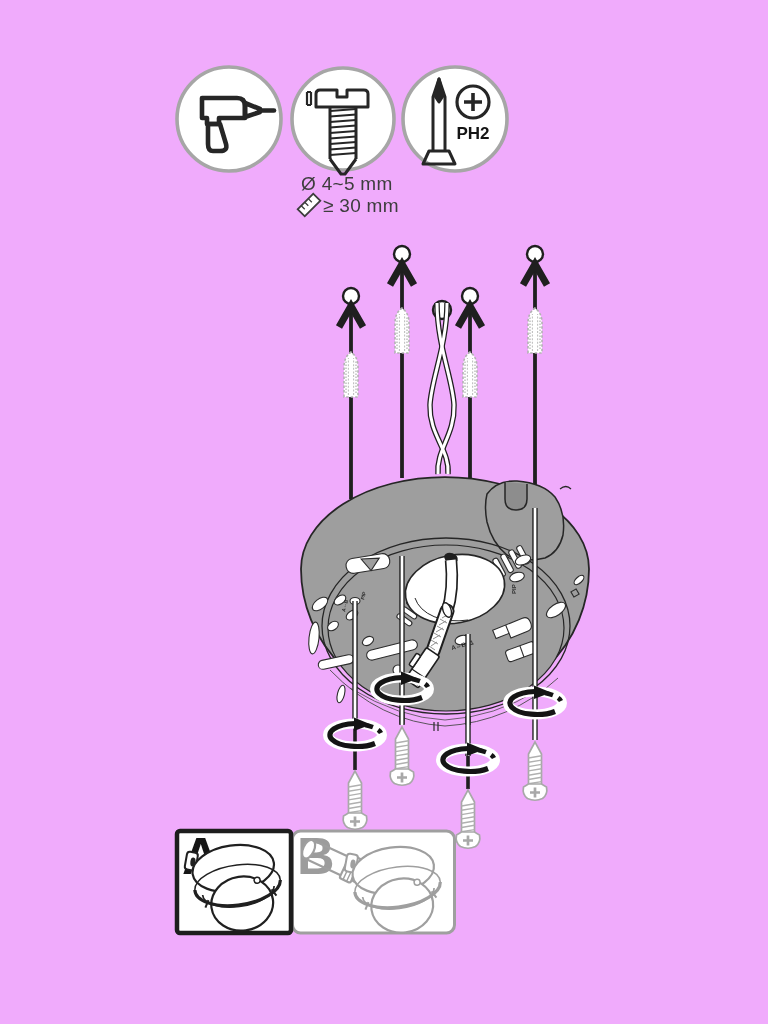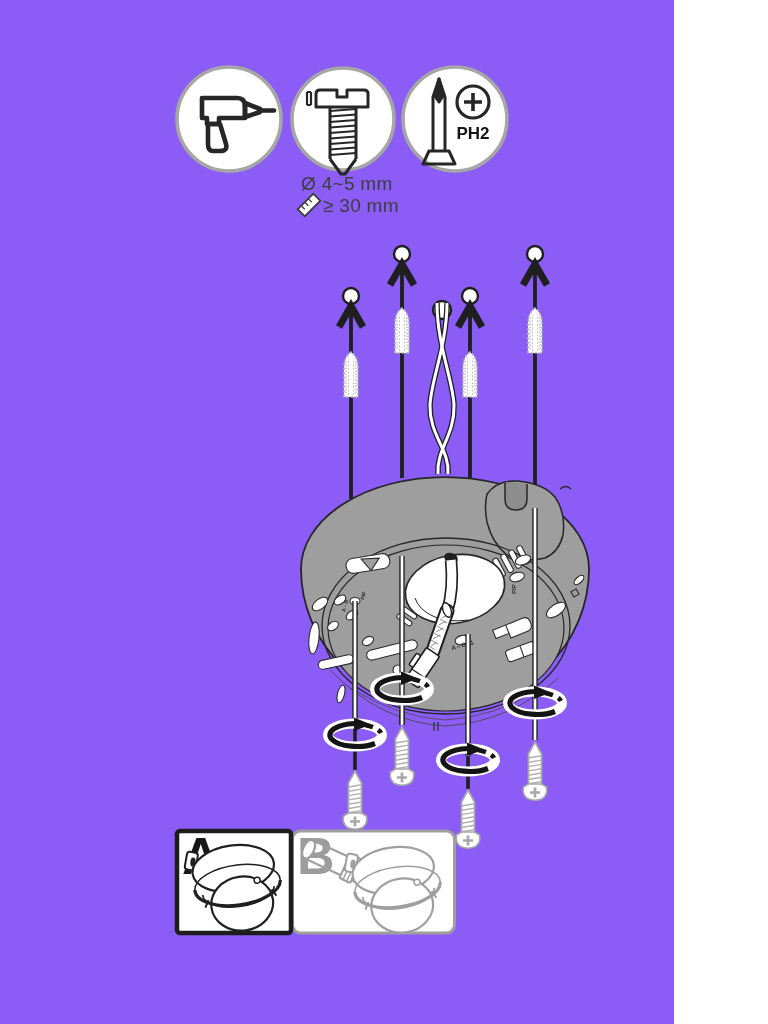--- a/index.html
+++ b/index.html
@@ -1,16 +1,16 @@
 <!DOCTYPE html>
 <html><head>
 <meta charset="utf-8">
 <style>
   html,body{margin:0;padding:0;background:#ffffff;}
-  .page{position:relative;width:674px;height:1024px;background:#8b5cf6;overflow:hidden;
+  .page{position:relative;width:768px;height:1024px;background:#f0abfc;overflow:hidden;
         font-family:"Liberation Sans", sans-serif;}
   svg text{font-family:"Liberation Sans","DejaVu Sans",sans-serif;}
   .spec-text{font-size:19px;fill:#3d3d3d;letter-spacing:.3px;}
   .ph2{font-size:17px;font-weight:bold;fill:#141414;}
   .panel-letter{font-size:52px;font-weight:bold;}
   .molded{font-size:6px;font-weight:bold;fill:#2b2b2b;}
   .molded-sm{font-size:5px;font-weight:bold;fill:#2b2b2b;}
 </style>
 </head>
 <body>

